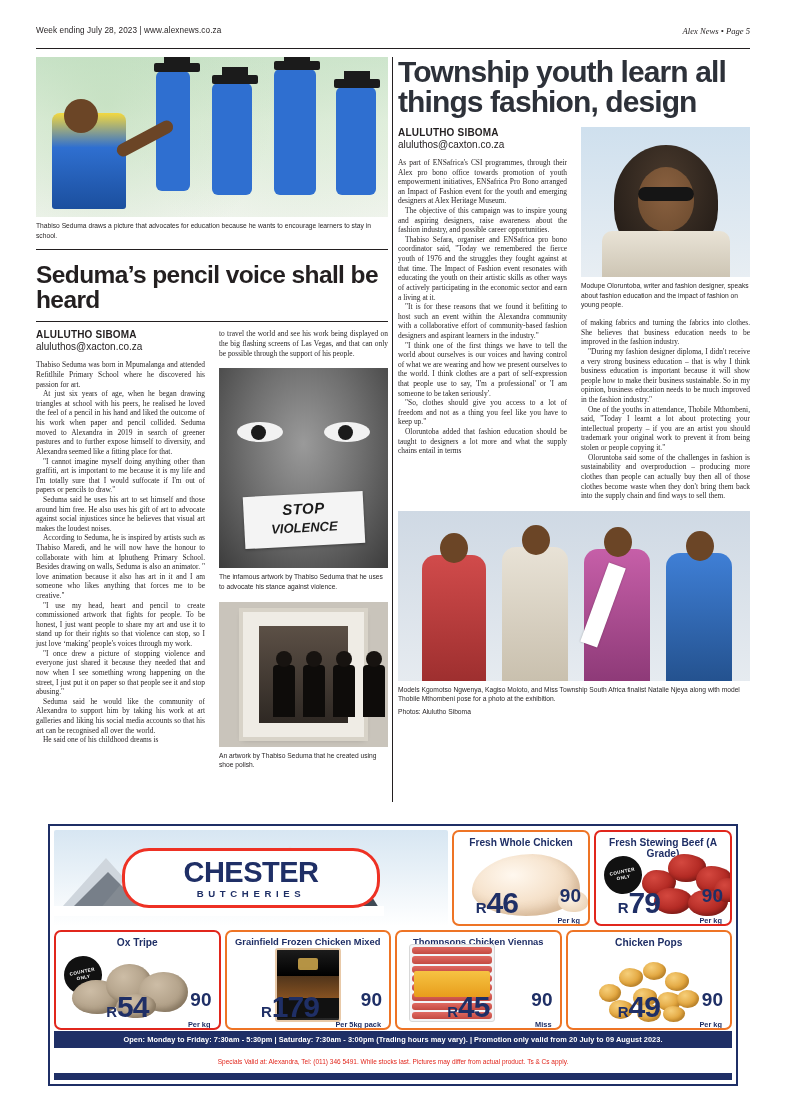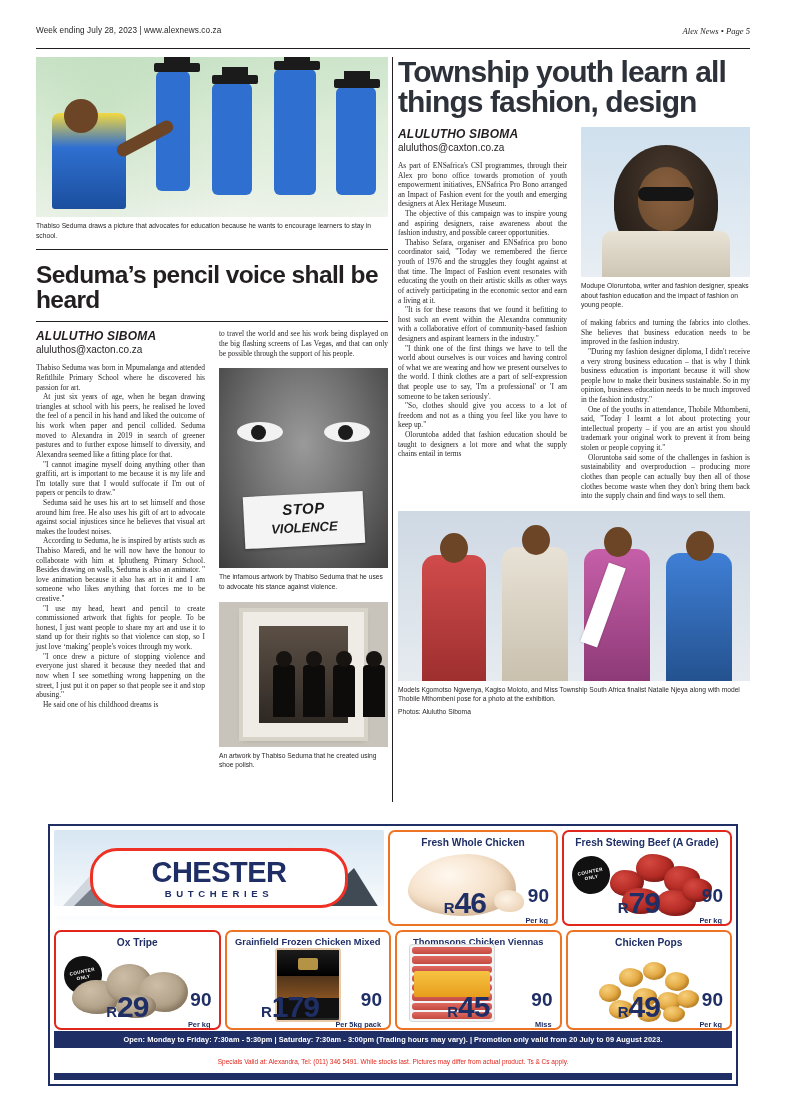--- a/index.html
+++ b/index.html
@@ -25,21 +25,21 @@
     font-size:6.7px;line-height:1.45;color:#231f20;margin-top:3px;
     font-family:"Liberation Sans",sans-serif;
   }
 
   .hl-left{
     font-size:24.5px;font-weight:bold;line-height:1.02;color:#231f20;
     letter-spacing:-0.6px;margin-top:12px;
   }
   .hl-rule{border-top:1px solid #231f20;margin-top:9px;width:100%;}
 
-  .byline-name{font-size:12px;font-weight:bold;font-style:italic;color:#231f20;letter-spacing:.2px;}
+  .byline-name{font-size:10px;font-weight:bold;color:#231f20;letter-spacing:.2px;}
   .byline-mail{font-size:10px;color:#231f20;margin-top:1px;}
 
   .cols2{display:flex;gap:14px;margin-top:7px;}
   .col{width:169px;}
   .body-text{
     font-family:"Liberation Serif",serif;font-size:7.45px;line-height:1.29;
     color:#231f20;text-align:justify;
   }
   .body-text p{margin:0;text-indent:7px;}
   .body-text p.first{text-indent:0;}
@@ -58,21 +58,21 @@
 
   
   .ad{
     position:absolute;left:48px;top:824px;width:690px;height:262px;
     border:2px solid #1f2f66;box-sizing:border-box;background:#fff;
   }
   .ad-top{display:flex;height:104px;padding:4px;box-sizing:border-box;gap:4px;}
   .ad-row2{display:flex;height:104px;padding:0 4px 4px 4px;box-sizing:border-box;gap:4px;}
 
   .logo-box{
-    width:330px;position:relative;overflow:hidden;border-radius:2px;
+    width:394px;position:relative;overflow:hidden;border-radius:2px;
     background:linear-gradient(180deg,#d7e6f2 0%,#eaf2f8 48%,#ffffff 100%);
   }
   .mtn{position:absolute;bottom:10px;}
   .logo-pill{
     position:absolute;left:50%;top:50%;transform:translate(-50%,-50%);
     width:252px;height:54px;border:3px solid #ee3124;border-radius:27px;
     background:#ffffff;display:flex;flex-direction:column;align-items:center;
     justify-content:center;
   }
   .logo-word{font-size:29px;font-weight:bold;color:#1f2f66;letter-spacing:-0.5px;line-height:1;}
@@ -253,20 +253,21 @@
         <div class="byline-name">ALULUTHO SIBOMA</div>
         <div class="byline-mail">aluluthos@xacton.co.za</div>
         <div class="body-text" style="margin-top:8px;">
           <p class="first">Thabiso Seduma was born in Mpumalanga and attended Refitlhile Primary School where he discovered his passion for art.</p>
           <p>At just six years of age, when he began drawing triangles at school with his peers, he realised he loved the feel of a pencil in his hand and liked the outcome of his work when paper and pencil collided. Seduma moved to Alexandra in 2019 in search of greener pastures and to further expose himself to diversity, and Alexandra seemed like a fitting place for that.</p>
           <p>"I cannot imagine myself doing anything other than graffiti, art is important to me because it is my life and I'm totally sure that I would suffocate if I'm out of papers or pencils to draw."</p>
           <p>Seduma said he uses his art to set himself and those around him free. He also uses his gift of art to advocate against social injustices since he believes that visual art makes the loudest noises.</p>
           <p>According to Seduma, he is inspired by artists such as Thabiso Maredi, and he will now have the honour to collaborate with him at Iphutheng Primary School. Besides drawing on walls, Seduma is also an animator. " love animation because it also has art in it and I am someone who likes anything that forces me to be creative."</p>
           <p>"I use my head, heart and pencil to create commissioned artwork that fights for people. To be honest, I just want people to share my art and use it to stand up for their rights so that violence can stop, so I just love ‘making’ people's voices through my work.</p>
           <p>"I once drew a picture of stopping violence and everyone just shared it because they needed that and now when I see something wrong happening on the street, I just put it on paper so that people see it and stop abusing."</p>
+          <p>Seduma said he would like the community of Alexandra to support him by taking his work at art galleries and liking his social media accounts so that his art can be recognised all over the world.</p>
           <p>He said one of his childhood dreams is</p>
         </div>
       </div>
 
       <div class="col">
         <div class="body-text">
           <p class="first">to travel the world and see his work being displayed on the big flashing screens of Las Vegas, and that can only be possible through the support of his people.</p>
         </div>
 
         <div class="ph stopart" style="margin-top:10px;">
@@ -413,21 +414,21 @@
         <div class="img-wrap">
           <div class="tripe">
             <i style="left:0px;top:22px;width:48px;height:34px;"></i>
             <i style="left:34px;top:6px;width:46px;height:40px;"></i>
             <i style="left:66px;top:14px;width:50px;height:40px;"></i>
             <i style="left:44px;top:36px;width:40px;height:24px;"></i>
           </div>
         </div>
         <div class="price">
           <span class="p-r">R</span>
-          <span class="p-main">29</span>
+          <span class="p-main">54</span>
           <span class="p-cents">90</span>
         </div>
         <div class="per">Per kg</div>
       </div>
 
       <div class="prod">
         <div class="prod-title sm">Grainfield Frozen Chicken Mixed Portions (5kg)</div>
         <div class="img-wrap">
           <div class="pack">
             <div class="pk-top"></div>

